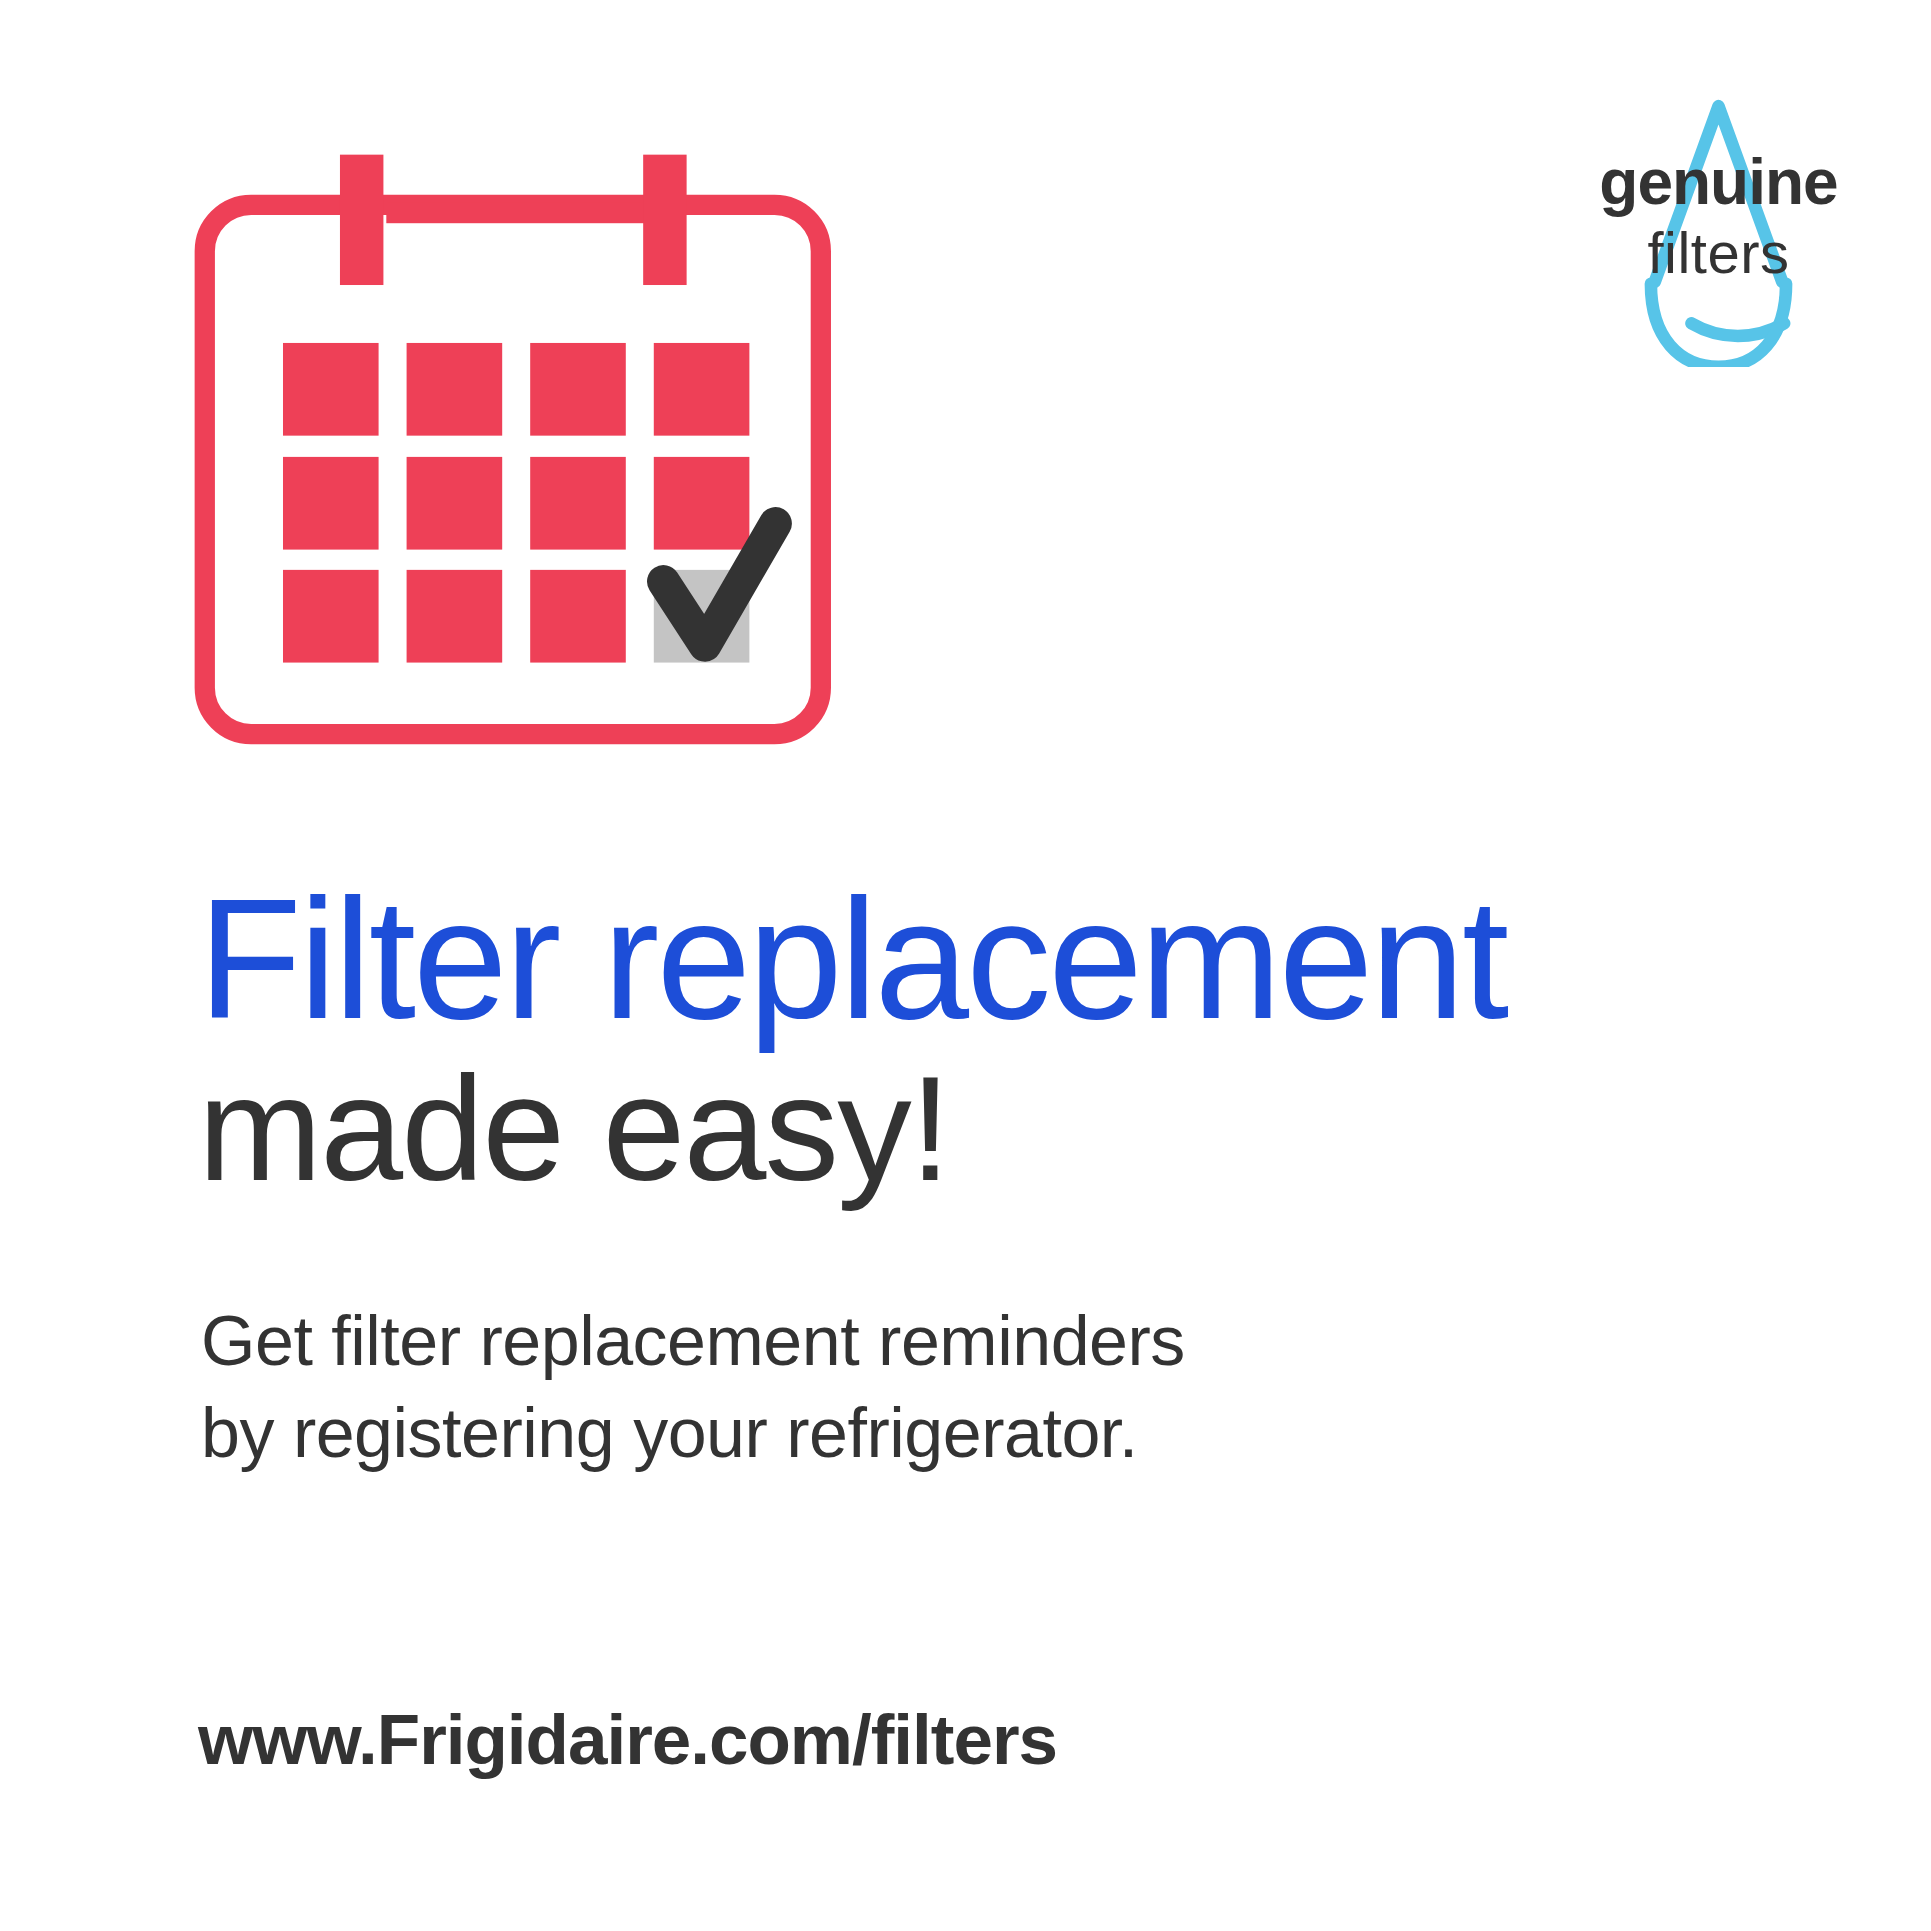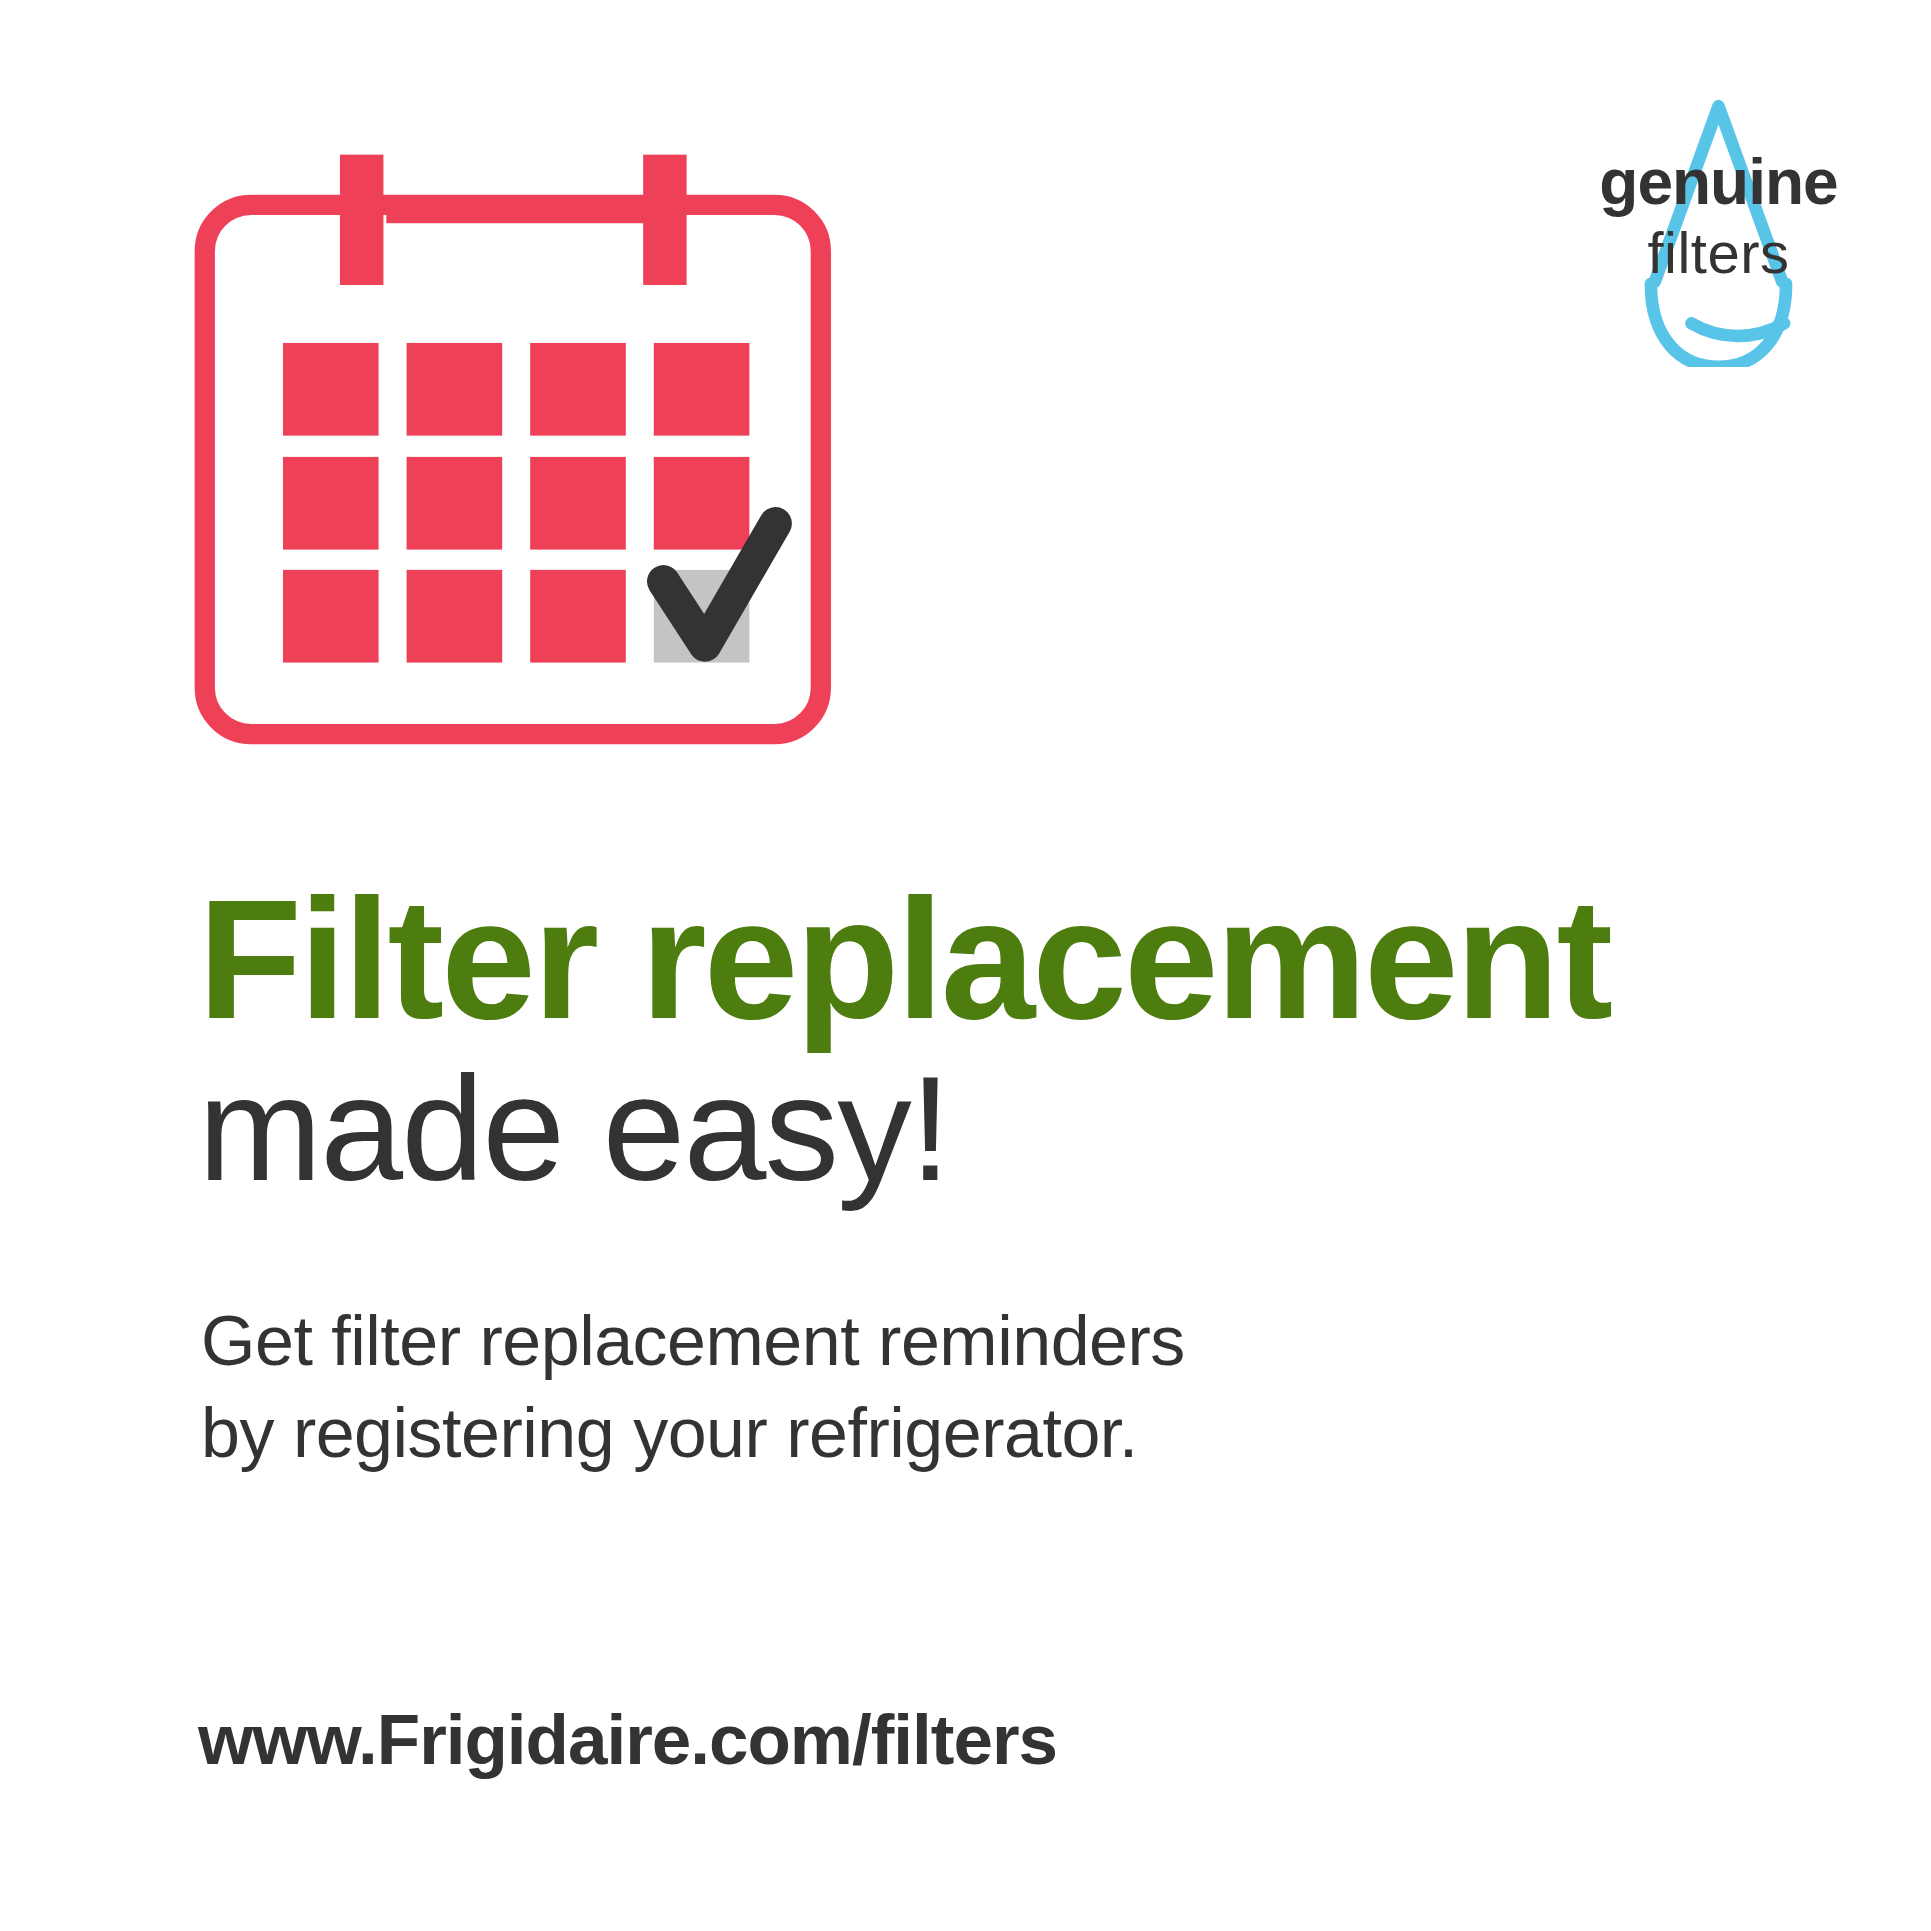--- a/index.html
+++ b/index.html
@@ -73,23 +73,23 @@
   
   #headline {
     position: absolute;
     left: 198px;
     top: 874px;
     width: 1641px;
   }
   #headline .headline-line1 {
     display: block;
     font-size: 170px;
-    font-weight: 700;
+    font-weight: 400;
     line-height: 1.0;
-    color: #4d7c0f;
+    color: #1d4ed8;
     letter-spacing: -2.9px;
     white-space: nowrap;
   }
   #headline .headline-line2 {
     display: block;
     font-size: 149px;
     font-weight: 400;
     line-height: 1.14;
     color: #333333;
     letter-spacing: -1.9px;

